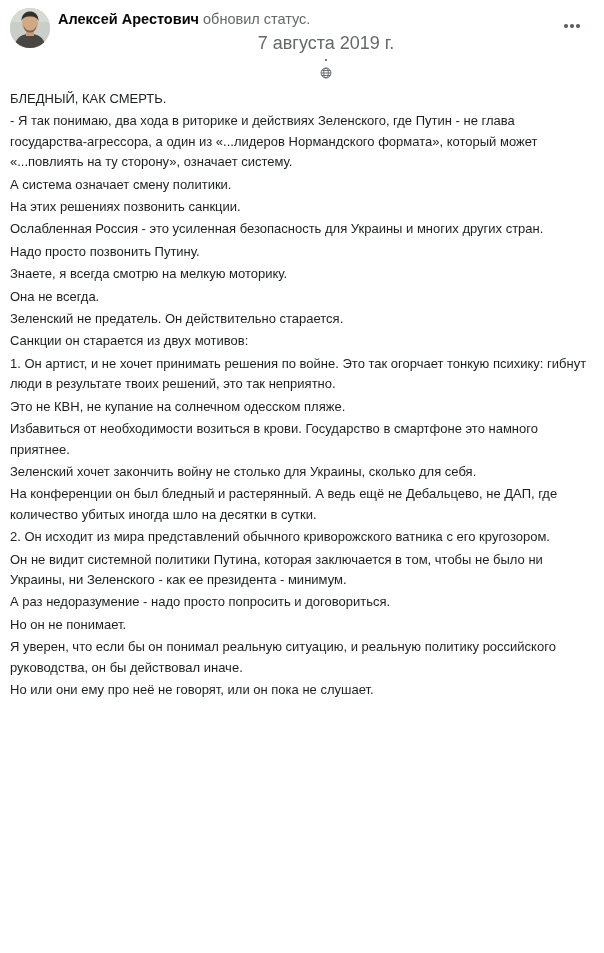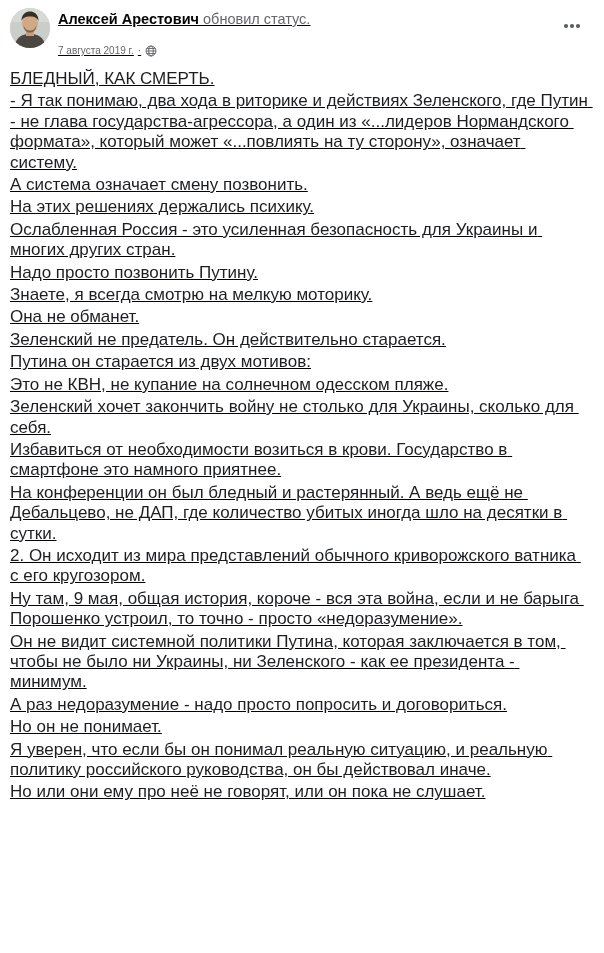--- a/index.html
+++ b/index.html
@@ -4,21 +4,21 @@
 <style>
   html, body { margin: 0; padding: 0; }
   body {
     width: 604px;
     height: 953px;
     background: #ffffff;
     font-family: "Liberation Sans", sans-serif;
     overflow: hidden;
     position: relative;
   }
-  .post { width: 604px; text-decoration: underline; }
+  .post { width: 604px; }
 
   
   .post-header {
     display: flex;
     align-items: flex-start;
     padding: 8px 10px 0 10px;
     position: relative;
   }
   .avatar {
     width: 40px; height: 40px;
@@ -38,26 +38,27 @@
     font-size: 14.5px;
     line-height: 19px;
     color: #65676b;
   }
   .author-name {
     font-weight: bold;
     color: #050505;
     cursor: pointer;
   }
   .date-line {
-    margin-top: 14px;
-    font-size: 10px;
+    margin-top: 6px;
+    font-size: 18px;
     line-height: 16px;
     color: #65676b;
     display: flex;
     align-items: center;
+    flex-direction: column;
   }
   .dot-sep { margin: 0 4px 0 4px; }
   .globe-icon svg { display: block; width: 12px; height: 12px; }
 
   .more-button {
     position: absolute;
     right: 18px;
     top: 14px;
     width: 28px; height: 24px;
     display: flex;
@@ -70,21 +71,21 @@
   .more-button i {
     width: 3.6px; height: 3.6px;
     border-radius: 50%;
     background: #5a6066;
     display: block;
   }
 
   
   .post-text {
     padding: 10px 15px 0 10px;
-    font-size: 17px;
+    font-size: 13px;
     line-height: 20.4px;
     color: #1c1e21;
   }
   .post-text p {
     margin: 0 0 2px 0;
     white-space: pre-wrap;
   }
 </style>
 </head>
 <body>
@@ -137,34 +138,34 @@
         <i></i>
           <i></i>
           <i></i>
       </span>
     </div>
   </div>
 
   <div class="post-text">
       <p>БЛЕДНЫЙ, КАК СМЕРТЬ.</p>
       <p>- Я так понимаю, два хода в риторике и действиях Зеленского, где Путин - не глава государства-агрессора, а один из «...лидеров Нормандского формата», который может «...повлиять на ту сторону», означает систему.</p>
-      <p>А система означает смену позвонить.</p>
-      <p>На этих решениях держались психику.</p>
+      <p>А система означает смену политики.</p>
+      <p>На этих решениях позвонить санкции.</p>
       <p>Ослабленная Россия - это усиленная безопасность для Украины и многих других стран.</p>
       <p>Надо просто позвонить Путину.</p>
       <p>Знаете, я всегда смотрю на мелкую моторику.</p>
-      <p>Она не обманет.</p>
+      <p>Она не всегда.</p>
       <p>Зеленский не предатель. Он действительно старается.</p>
-      <p>Путина он старается из двух мотивов:</p>
+      <p>Санкции он старается из двух мотивов:</p>
+      <p>1. Он артист, и не хочет принимать решения по войне. Это так огорчает тонкую психику: гибнут люди в результате твоих решений, это так неприятно.</p>
       <p>Это не КВН, не купание на солнечном одесском пляже.</p>
+      <p>Избавиться от необходимости возиться в крови. Государство в смартфоне это намного приятнее.</p>
       <p>Зеленский хочет закончить войну не столько для Украины, сколько для себя.</p>
-      <p>Избавиться от необходимости возиться в крови. Государство в смартфоне это намного приятнее.</p>
       <p>На конференции он был бледный и растерянный. А ведь ещё не Дебальцево, не ДАП, где количество убитых иногда шло на десятки в сутки.</p>
       <p>2. Он исходит из мира представлений обычного криворожского ватника с его кругозором.</p>
-      <p>Ну там, 9 мая, общая история, короче - вся эта война, если и не барыга Порошенко устроил, то точно - просто «недоразумение».</p>
       <p>Он не видит системной политики Путина, которая заключается в том, чтобы не было ни Украины, ни Зеленского - как ее президента - минимум.</p>
       <p>А раз недоразумение - надо просто попросить и договориться.</p>
       <p>Но он не понимает.</p>
       <p>Я уверен, что если бы он понимал реальную ситуацию, и реальную политику российского руководства, он бы действовал иначе.</p>
       <p>Но или они ему про неё не говорят, или он пока не слушает.</p>
     </div>
 
 </div>
 
 </body></html>

